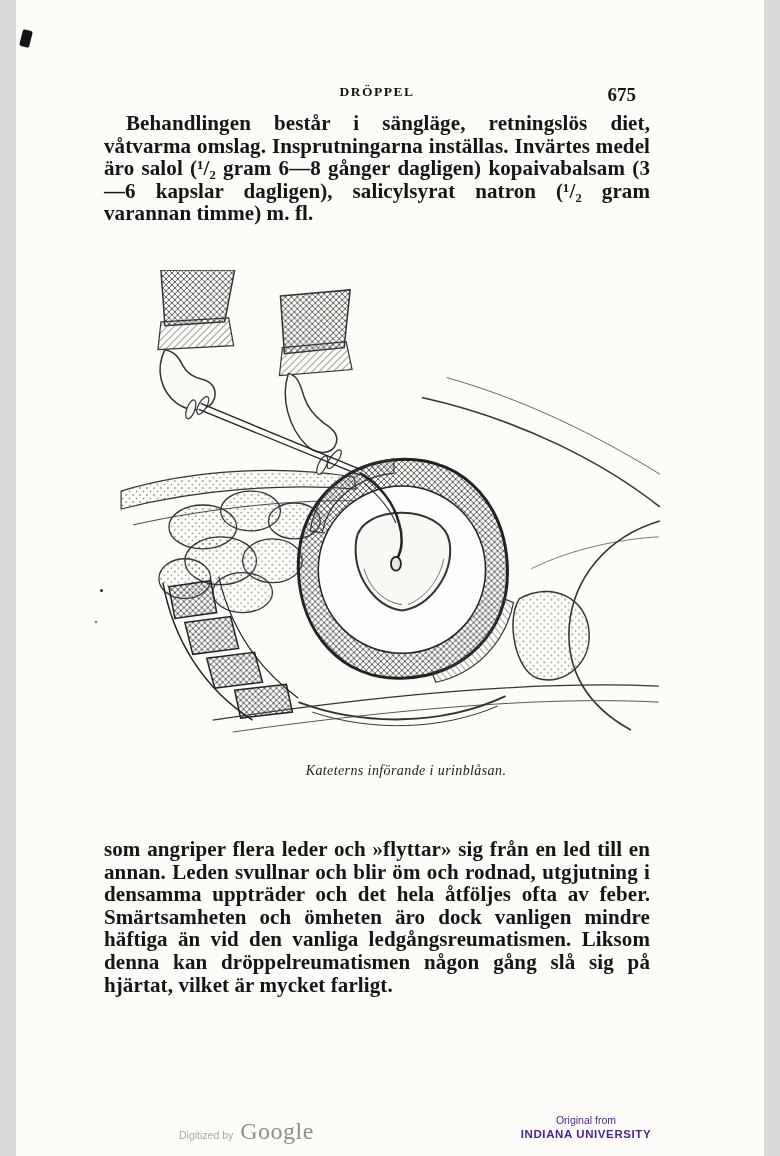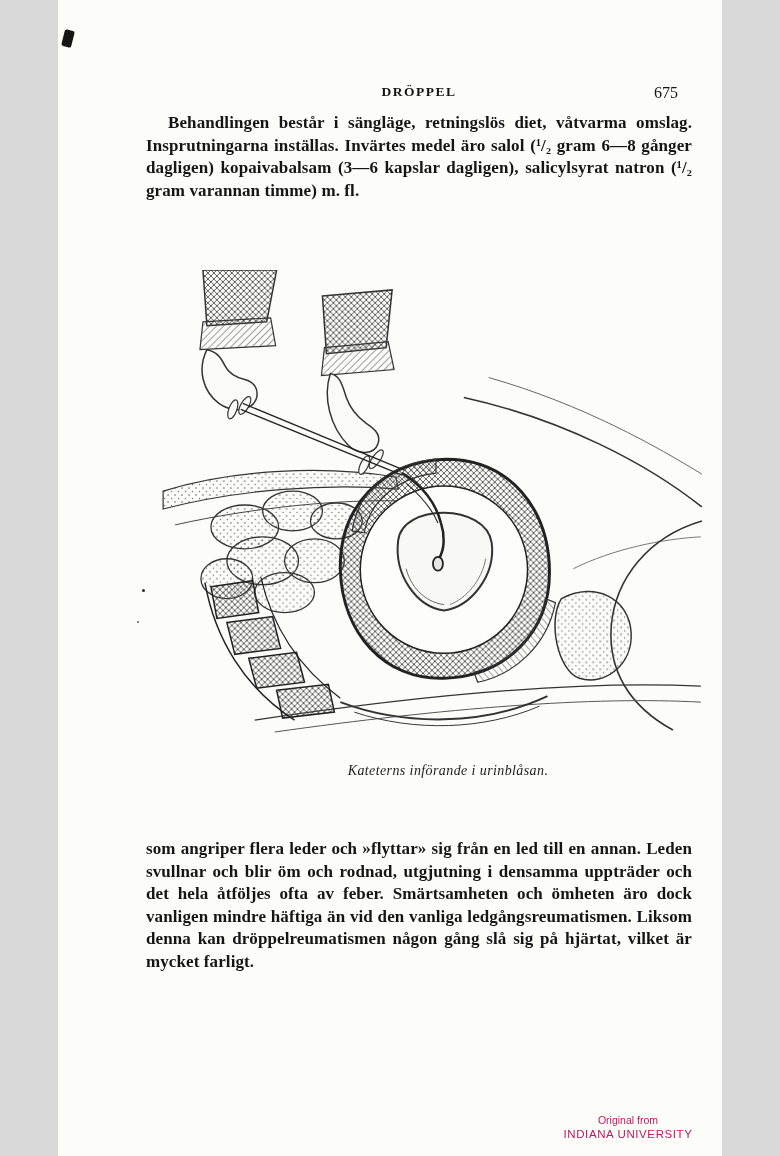--- a/index.html
+++ b/index.html
@@ -1,59 +1,59 @@
 <!DOCTYPE html>
 <html lang="sv"><head>
 <meta charset="utf-8">
 <style>
   html,body { margin:0; padding:0; background:#d9d9d9; }
   .page {
-    position:relative; width:664px; height:1156px; margin:0 auto;
+    position:relative; width:748px; height:1156px; margin:0 auto;
     background:#fcfcf9; overflow:hidden;
     font-family:"Liberation Serif", serif; color:#151515;
   }
   
   .artifact-1 { position:absolute; left:5px; top:30px; width:10px; height:17px;
     background:#161616; border-radius:2px; transform:rotate(14deg); }
   .artifact-2 { position:absolute; left:84px; top:589px; width:3px; height:3px;
     background:#2a2a2a; border-radius:50%; }
   .artifact-3 { position:absolute; left:79px; top:621px; width:2px; height:2px;
     background:#555; border-radius:50%; }
 
   
   .running-head { position:absolute; top:84px; left:88px; width:546px; height:20px; }
   .head-title { display:block; text-align:center; font-size:13.5px; font-weight:bold;
     letter-spacing:1.5px; }
-  .head-num { position:absolute; right:14px; top:0; font-size:16px; font-weight:normal; }
+  .head-num { position:absolute; right:14px; top:0; font-size:19px; font-weight:bold; }
 
   
-  .text-block { position:absolute; left:88px; width:546px; font-size:17px;
+  .text-block { position:absolute; left:88px; width:546px; font-size:21px;
     line-height:22.6px; text-align:justify; font-weight:bold; letter-spacing:0.1px; }
   .block-top { top:112px; }
   .block-bottom { top:838px; }
   .text-block p { margin:0; }
   .text-block p.indent { text-indent:22px; }
   .text-block em { font-style:italic; }
 
   
   figure { position:absolute; top:270px; left:85px; width:562px; height:468px; margin:0; }
   figure svg { display:block; width:100%; height:100%; }
   .caption { position:absolute; top:763px; left:0; width:780px; text-align:center;
     font-style:italic; font-size:14px; color:#1d1d1d; letter-spacing:0.4px; }
 
   
   .footer-left { position:absolute; left:163px; top:1118px; display:flex;
     align-items:baseline; gap:7px; }
   .dig-label { font-family:"Liberation Sans", sans-serif; font-size:10.5px; color:#a8a8a8; }
   .google-logo { font-family:"Liberation Serif", serif; font-size:24px; color:#8d8d8d;
     letter-spacing:0.5px; }
   .footer-right { position:absolute; left:455px; top:1114px; width:230px;
-    text-align:center; font-family:"Liberation Sans", sans-serif; color:#be185d; }
+    text-align:center; font-family:"Liberation Sans", sans-serif; color:#4c1d95; }
   .orig-from { font-size:10.5px; margin-bottom:2px; }
-  .institution { font-size:11.5px; letter-spacing:0.6px; }
+  .institution { font-size:11.5px; letter-spacing:0.6px;font-weight:bold; }
 </style>
 </head>
 <body>
 
 <div class="page">
 
   <div class="artifact-1"></div>
   <div class="artifact-2"></div>
   <div class="artifact-3"></div>
 
@@ -160,19 +160,23 @@
       </g>
     </svg>
   </figure>
 
   <div class="caption">Kateterns införande i urinblåsan.</div>
 
   <div class="text-block block-bottom">
     <p>som angriper flera leder och »flyttar» sig från en led till en annan. Leden svullnar och blir öm och rodnad, utgjutning i densamma uppträder och det hela åtföljes ofta av feber. Smärtsamheten och ömheten äro dock vanligen mindre häftiga än vid den vanliga ledgångsreumatismen. Liksom denna kan dröppelreumatismen någon gång slå sig på hjärtat, vilket är mycket farligt.</p>
   </div>
 
+  <div class="footer-left">
+    <span class="dig-label">Digitized by</span>
+    <span class="google-logo">Google</span>
+  </div>
 
   <div class="footer-right">
     <div class="orig-from">Original from</div>
     <div class="institution">INDIANA UNIVERSITY</div>
   </div>
 
 </div>
 
 </body></html>

